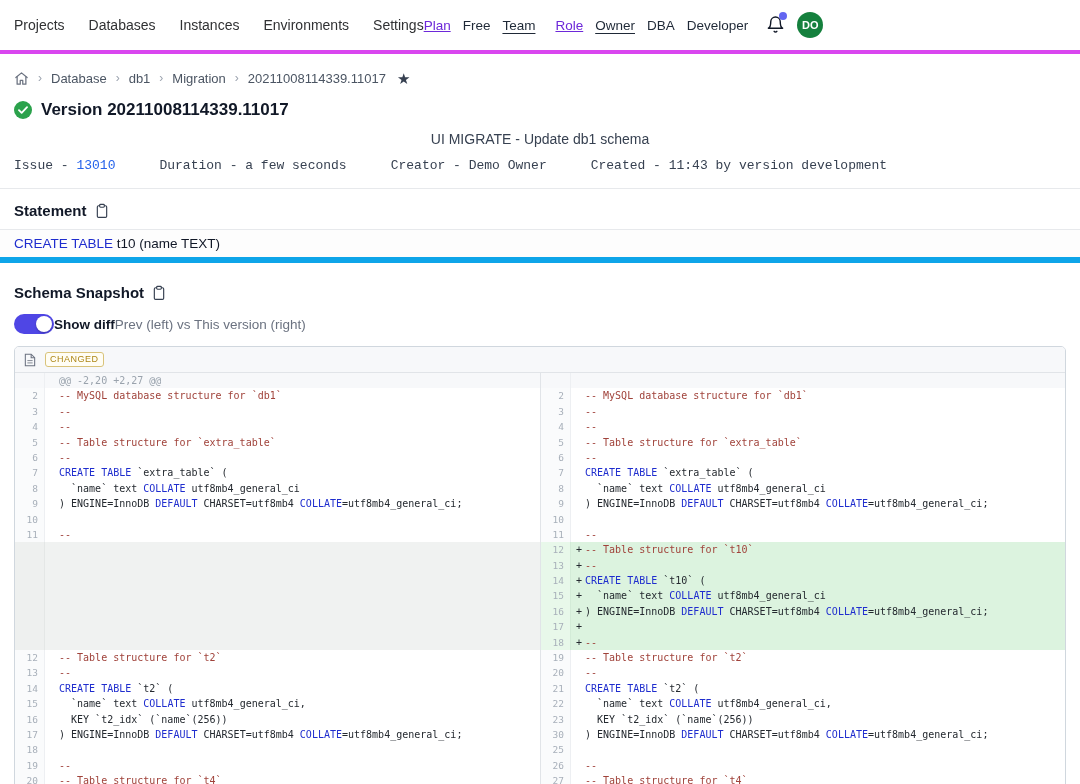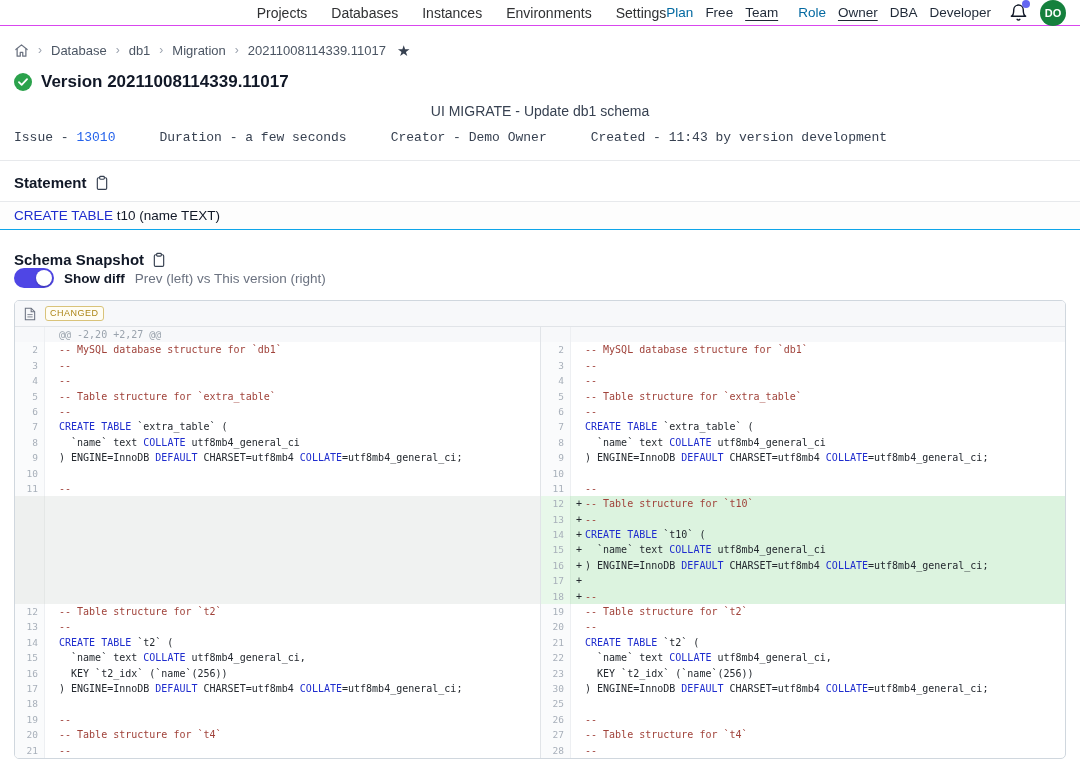--- a/index.html
+++ b/index.html
@@ -1,26 +1,26 @@
 <!DOCTYPE html>
 <html><head>
 <meta charset="utf-8">
 <style>
   * { box-sizing: border-box; margin: 0; padding: 0; }
   html,body { width:1080px; height:784px; overflow:hidden; background:#fff;
     font-family:"Liberation Sans", sans-serif; color:#1f2937; }
   .clickable { cursor:pointer; }
 
   
-  .topnav { height:26px; display:flex; align-items:center; justify-content:flex-end;
-    padding:0 14px; border-bottom:1px solid #d946ef; }
+  .topnav { height:54px; display:flex; align-items:center; justify-content:flex-start;
+    padding:0 14px; border-bottom:4px solid #d946ef; }
   .topnav-left { display:flex; gap:24px; }
   .topnav-left span { font-size:14px; font-weight:500; color:#303133; }
   .topnav-right { display:flex; align-items:center; gap:12px; font-size:13.5px; }
-  .lbl-indigo { color:#0369a1; }
+  .lbl-indigo { color:#6d28d9;text-decoration:underline; }
   .underlined { text-decoration:underline; text-underline-offset:3px; color:#1f2937; }
   .bell-wrap { position:relative; margin-left:6px; }
   .bell-dot { position:absolute; right:-2px; top:-3px; width:8px; height:8px; border-radius:50%; background:#6366f1; }
   .avatar { width:26px; height:26px; border-radius:50%; background:#15803d; color:#fff;
     font-size:11px; font-weight:700; display:flex; align-items:center; justify-content:center; }
 
   
   .crumbs { display:flex; align-items:center; gap:9px; padding:14px 14px 0 14px; height:34px;
     font-size:13px; color:#4b5563; }
   .crumb-sep { color:#9ca3af; font-size:12px; }
@@ -32,24 +32,24 @@
   .page-title { font-size:17px; font-weight:700; color:#111827; }
   .subtitle { margin-top:11px; font-size:14px; color:#374151;text-align:center; }
   .meta-row { margin-top:11px; display:flex; gap:44px; font-size:13px; color:#374151;font-family:Liberation Mono, monospace; }
   .meta-link { color:#2563eb; }
   .hr { border:none; border-top:1px solid #e7e9ec; margin:15px -14px 0 -14px; }
 
   
   .section-heading { display:flex; align-items:center; gap:8px; margin-top:13px;
     font-size:15px; font-weight:700; color:#111827; }
   .stmt-bar { margin:10px -14px 0 -14px; padding:6px 14px; background:#fdfdfd;
-    border-top:1px solid #e7e9ec; border-bottom:1px solid #0ea5e9; font-size:13.5px; color:#111827; }
+    border-top:1px solid #e7e9ec; border-bottom:6px solid #0ea5e9; font-size:13.5px; color:#111827; }
   .kw-blue { color:#1f2dce; }
 
-  .toggle-row { display:flex; align-items:center; gap:10px; }
+  .toggle-row { display:flex; align-items:center; margin-top:13px; }
   .toggle { position:relative; width:40px; height:20px; border-radius:10px; background:#4f46e5; flex:0 0 auto; }
   .toggle-knob { position:absolute; top:2px; left:22px; width:16px; height:16px; border-radius:50%;
     background:#fff; box-shadow:0 1px 2px rgba(0,0,0,.25); }
   .toggle-label { font-size:13.5px; font-weight:700; color:#111827; }
   .toggle-hint { font-size:13.5px; color:#6b7280; }
 
   
   .diff-panel { margin-top:12px; border:1px solid #d0d7de; border-radius:5px; overflow:hidden; }
   .diff-header { height:26px; display:flex; align-items:center; gap:9px; padding:0 9px;
     background:#f7f8fa; border-bottom:1px solid #e1e4e8; }

